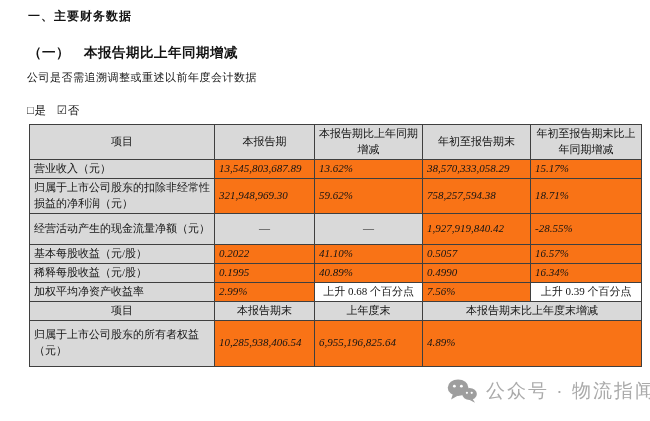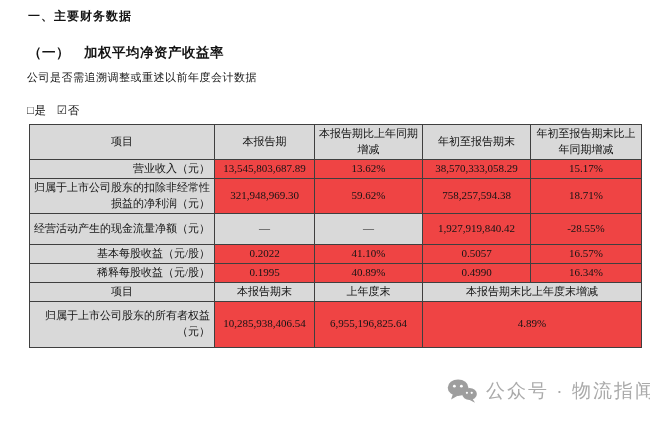--- a/index.html
+++ b/index.html
@@ -35,42 +35,42 @@
     font-size:11px;
   }
   .fin-table td{
     border:1px solid #3f3f3f;
     padding:1px 4px;
     vertical-align:middle;
     line-height:1.45;
     overflow:hidden;
   }
   .hdr{background:#d9d9d9;text-align:center;}
-  .lbl{background:#d9d9d9;text-align:right;}
-  .num{background:#ef4444;text-align:center;}
+  .lbl{background:#d9d9d9;text-align:left;}
+  .num{background:#f97316;text-align:left;font-style:italic;}
   .ctr{background:#ffffff;text-align:center;}
   .dash{background:#d9d9d9;text-align:center;}
   tr.h1{height:30px;} tr.r1{height:18px;} tr.r2{height:32px;} tr.r3{height:32px;}
   tr.r4{height:31px;padding-left:8px;} tr.r5{height:17px;} tr.r6{height:17px;} tr.r7{height:16px;}
   tr.h2{height:19px;} tr.r8{height:17px;} tr.r9{height:46px;}
   .watermark{
     position:absolute;left:447px;top:378px;
     display:flex;align-items:center;gap:8px;
     z-index:5;pointer-events:none;
   }
   .watermark-text{
     font-size:19px;color:#aaaaaa;letter-spacing:2px;white-space:nowrap;
     font-family:"Liberation Sans","DejaVu Sans",sans-serif;
   }
 </style>
 </head>
 <body>
 
 <div class="page-title">一、主要财务数据</div>
-<div class="section-subtitle">（一）　加权平均净资产收益率</div>
+<div class="section-subtitle">（一）　本报告期比上年同期增减</div>
 <div class="question-line">公司是否需追溯调整或重述以前年度会计数据</div>
 <div class="checkbox-line">
   <span class="opt">□是</span>
   <span class="opt">☑否</span>
 </div>
 
 <table class="fin-table">
   <colgroup>
     <col style="width:185px">
       <col style="width:100px">
@@ -114,20 +114,27 @@
       <td class="num">0.5057</td>
       <td class="num">16.57%</td>
     </tr>
     <tr class="r6">
       <td class="lbl">稀释每股收益（元/股）</td>
       <td class="num">0.1995</td>
       <td class="num">40.89%</td>
       <td class="num">0.4990</td>
       <td class="num">16.34%</td>
     </tr>
+    <tr class="r7">
+      <td class="lbl">加权平均净资产收益率</td>
+      <td class="num">2.99%</td>
+      <td class="ctr">上升 0.68 个百分点</td>
+      <td class="num">7.56%</td>
+      <td class="ctr">上升 0.39 个百分点</td>
+    </tr>
     <tr class="h2">
       <td class="hdr">项目</td>
       <td class="hdr">本报告期末</td>
       <td class="hdr">上年度末</td>
       <td class="hdr" colspan="2">本报告期末比上年度末增减</td>
     </tr>
     <tr class="r9">
       <td class="lbl">归属于上市公司股东的所有者权益（元）</td>
       <td class="num">10,285,938,406.54</td>
       <td class="num">6,955,196,825.64</td>

